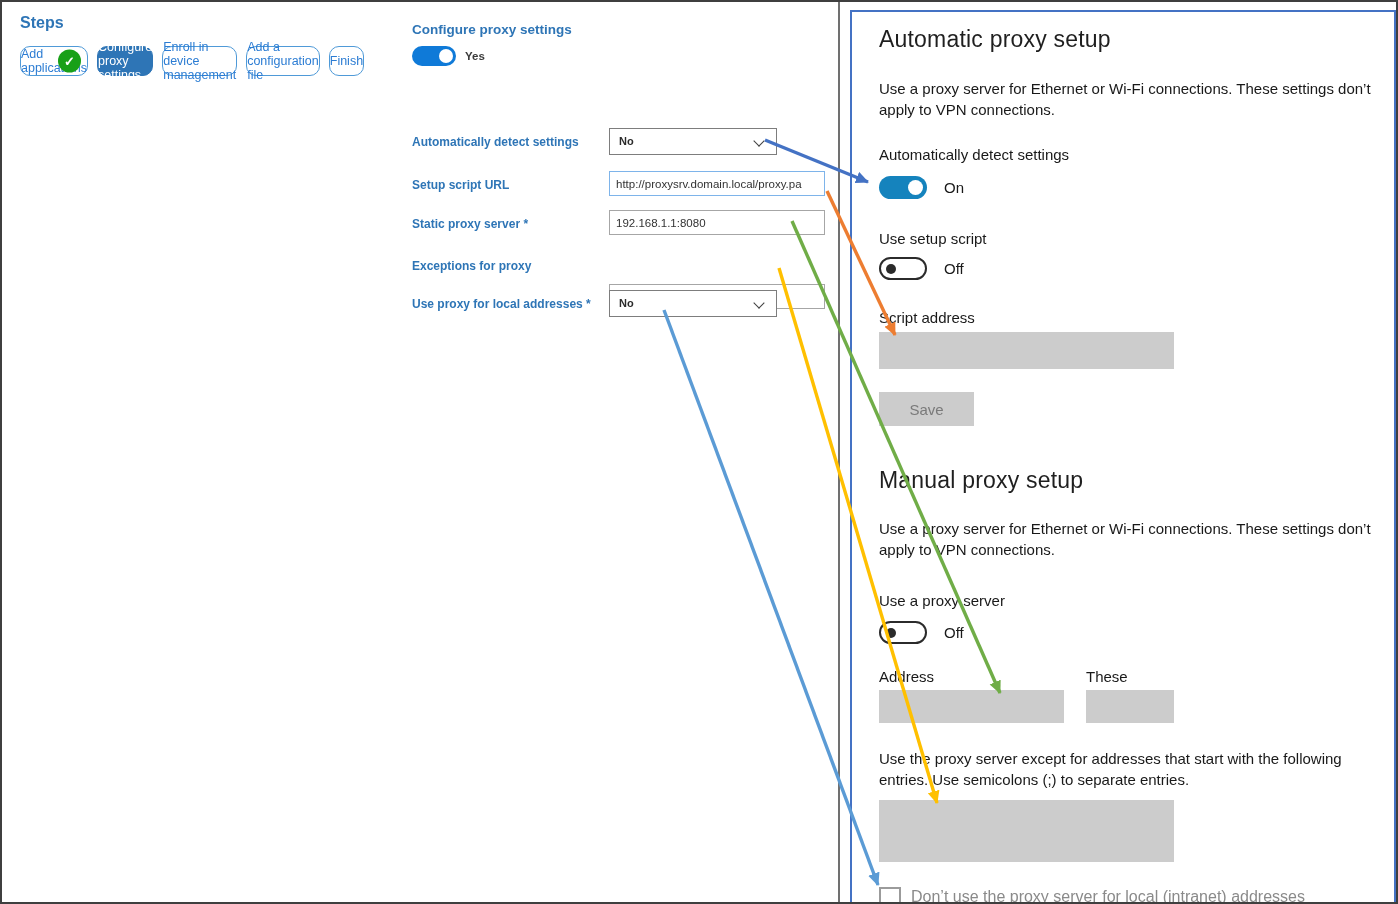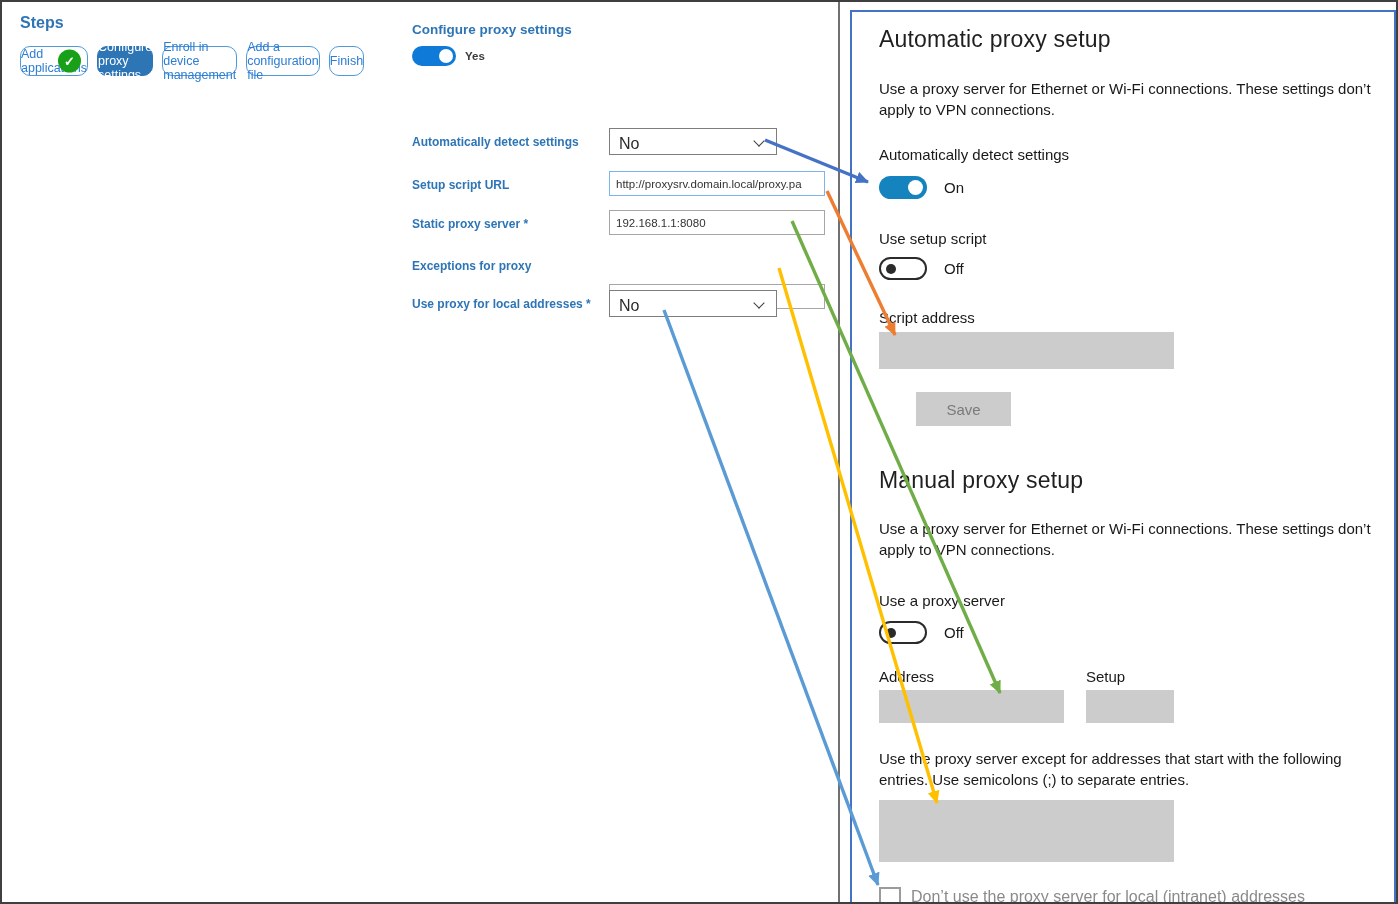--- a/index.html
+++ b/index.html
@@ -20,21 +20,21 @@
   .mid-title { position:absolute; left:410px; top:20px; font-size:13.5px; font-weight:bold; color:#2e75b6; }
   .toggle-yes { position:absolute; left:410px; top:44px; width:44px; height:20px; border-radius:10px; background:#0f7ad8; cursor:pointer; }
   .toggle-yes .knob { position:absolute; right:3px; top:3px; width:14px; height:14px; border-radius:50%; background:#fff; }
   .yes-label { position:absolute; left:463px; top:48px; font-size:11.5px; font-weight:600; color:#3b3b3b; }
 
   .fld-label { position:absolute; left:410px; width:198px; font-size:12px; font-weight:600; color:#2e75b6; }
   .txt-input { position:absolute; left:607px; width:216px; height:25px; border:1px solid #a6a6a6; background:#fff;
                font-family:"Liberation Sans",sans-serif; font-size:11.5px; color:#333; padding:0 6px; }
   .txt-input.focused { border:1.6px solid #7eb4ea; }
   .sel { position:absolute; left:607px; width:168px; height:27px; border:1px solid #7d7d7d; background:#fff; cursor:pointer; }
-  .sel .sel-text { position:absolute; left:9px; top:6px; font-size:16px; color:#2b2b2b; }
+  .sel .sel-text { position:absolute; left:9px; top:6px; font-size:11px; color:#2b2b2b;font-weight:bold; }
   .chev { position:absolute; right:13px; top:8px; width:8px; height:8px; border-right:1.8px solid #404040;
           border-bottom:1.8px solid #404040; transform:rotate(45deg); }
 
   
   .v-divider { position:absolute; left:836px; top:0; width:1.6px; height:904px; background:#707070; }
 
   
   .settings-panel { position:absolute; left:848px; top:8px; width:546px; height:896px; border:2px solid #4472c4; background:#fff; }
   .settings-panel .h1 { position:absolute; left:27px; font-size:23px; font-weight:400; color:#1f1f1f; letter-spacing:0.2px; }
   .settings-panel p { position:absolute; left:27px; font-size:15px; line-height:1.42; color:#191919; }
@@ -121,33 +121,33 @@
 
     <div class="lbl" style="top:218px;">Use setup script</div>
     <div class="win-toggle off" style="top:245px;">
       <div class="knob"></div>
     </div>
     <div class="tstate" style="top:248px;">Off</div>
 
     <div class="lbl" style="top:297px;">Script address</div>
     <div class="gray-box" style="left:27px; top:320px; width:295px; height:37px;"></div>
 
-    <div class="save-btn" style="top:380px;margin-left:37px;">Save</div>
+    <div class="save-btn" style="top:380px;">Save</div>
 
     <div class="h1" style="top:455px;">Manual proxy setup</div>
     <p style="top:506px; width:508px;">Use a proxy server for Ethernet or Wi-Fi connections. These settings don’t apply to VPN connections.</p>
 
     <div class="lbl" style="top:580px;">Use a proxy server</div>
     <div class="win-toggle off" style="top:609px;">
       <div class="knob"></div>
     </div>
     <div class="tstate" style="top:612px;">Off</div>
 
     <div class="lbl" style="top:656px;">Address</div>
-    <div class="lbl" style="left:234px; top:656px;">Setup</div>
+    <div class="lbl" style="left:234px; top:656px;">These</div>
     <div class="gray-box" style="left:27px; top:678px; width:185px; height:33px;"></div>
     <div class="gray-box" style="left:234px; top:678px; width:88px; height:33px;"></div>
 
     <p style="top:736px; width:468px;">Use the proxy server except for addresses that start with the following entries. Use semicolons (;) to separate entries.</p>
     <div class="gray-box" style="left:27px; top:788px; width:295px; height:62px;"></div>
 
     <div class="cbx" style="top:875px;"></div>
     <div class="cbx-label" style="top:876px;">Don’t use the proxy server for local (intranet) addresses</div>
   </div>
 

